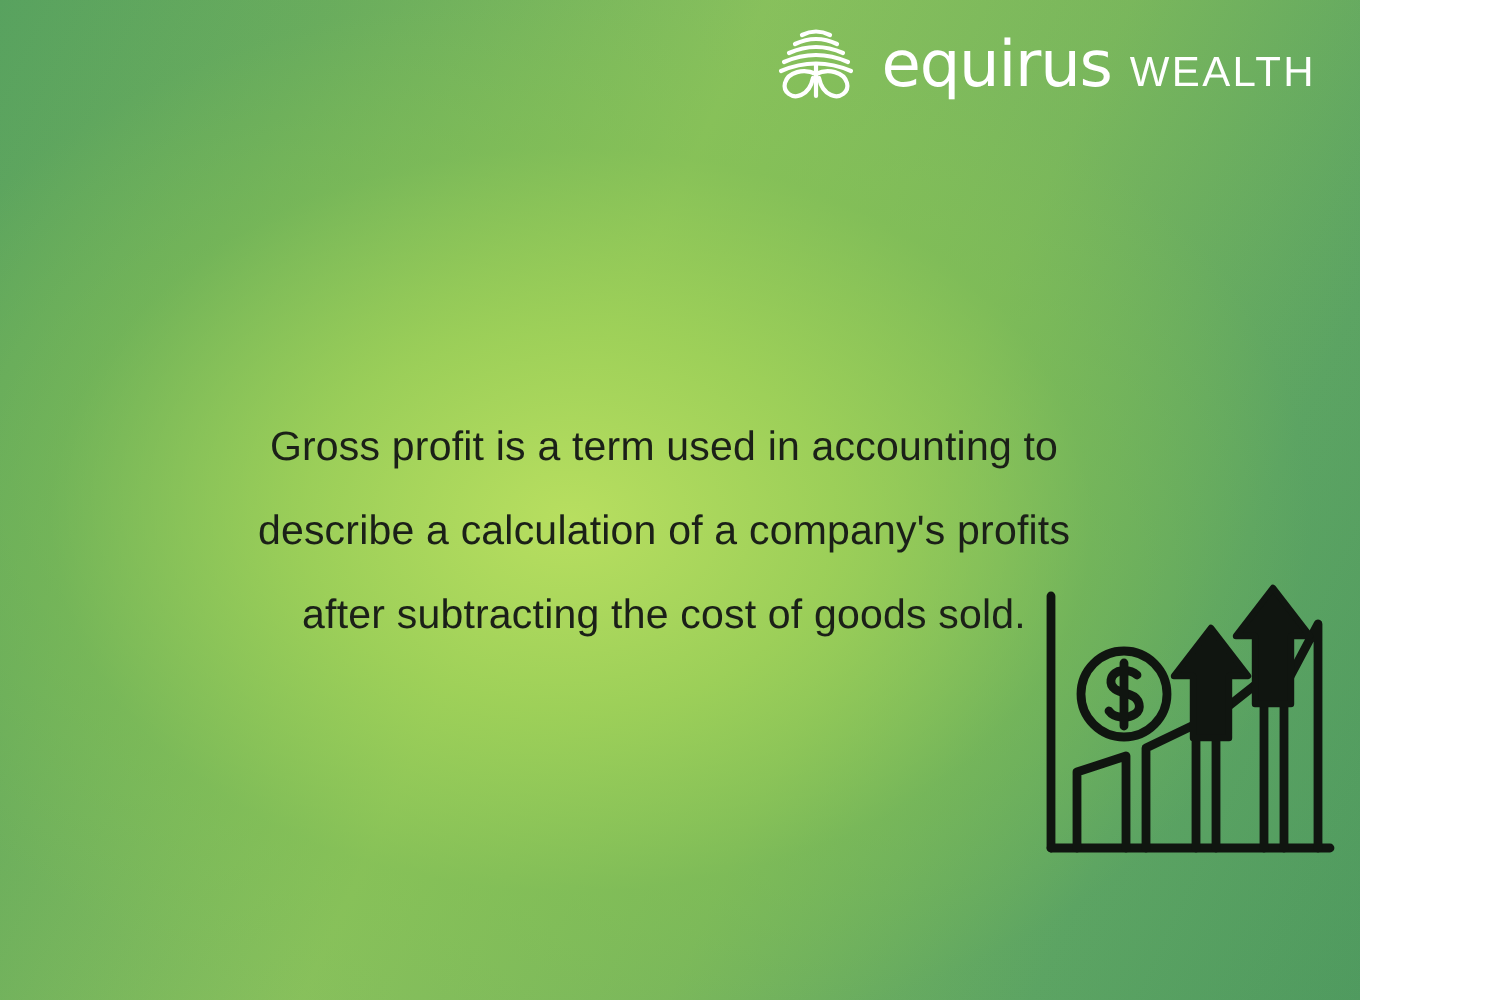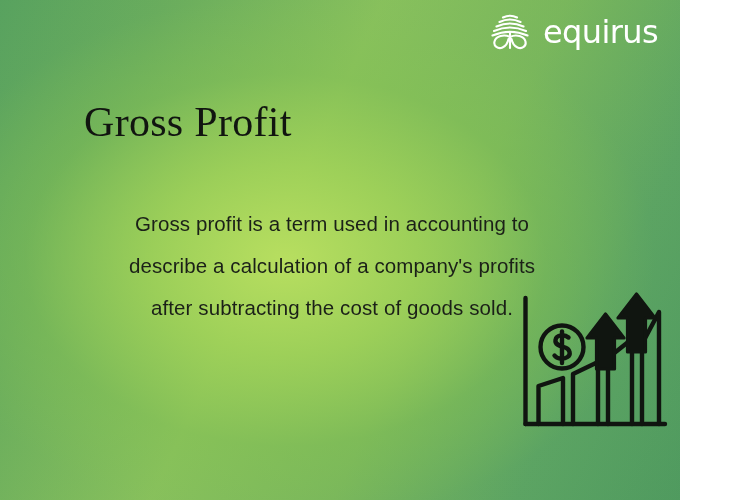--- a/index.html
+++ b/index.html
@@ -127,24 +127,24 @@
         <path d="M9.5 16.5 Q23 10.5 36.5 16.5"></path>
         <path d="M7 21 Q23 14 39 21"></path>
         <path d="M5.5 25.5 Q23 18 40.5 25.5"></path>
         <path d="M23 22 L23 38"></path>
         <path d="M23 27 C17 24 9 26 7.5 31.5 C6.3 36 11 39.5 15.5 37.5 C19 36 20.8 32.5 21.5 29"></path>
         <path d="M23 27 C29 24 37 26 38.5 31.5 C39.7 36 35 39.5 30.5 37.5 C27 36 25.2 32.5 24.5 29"></path>
       </svg>
     </span>
     <span id="logo-wordmark">
       <span class="logo-primary">equirus</span>
+      <span class="logo-secondary">WEALTH</span>
     </span>
   </div>
 
-  <h1 id="title">Gross Profit</h1>
 
   <p id="body-copy">Gross profit is a term used in accounting to describe a calculation of a company's profits after subtracting the cost of goods sold.</p>
 
   <div id="chart-illustration">
     <svg viewBox="0 0 166 155" xmlns="http://www.w3.org/2000/svg" fill="none" stroke="#101510" stroke-width="4.4" stroke-linecap="round" stroke-linejoin="round">
 
       <line x1="12.5" y1="12" x2="12.5" y2="138"></line>
 
       <line x1="12.5" y1="138" x2="152" y2="138"></line>
 

